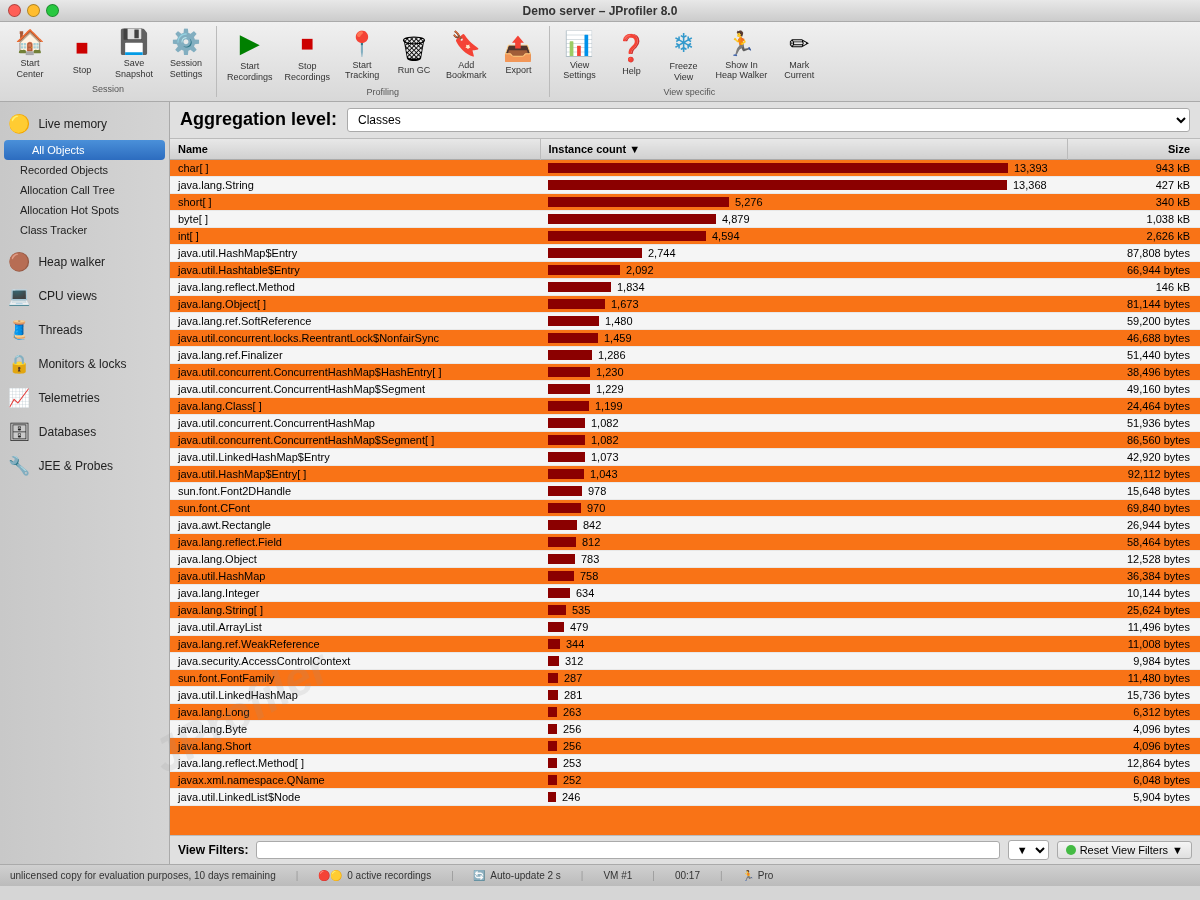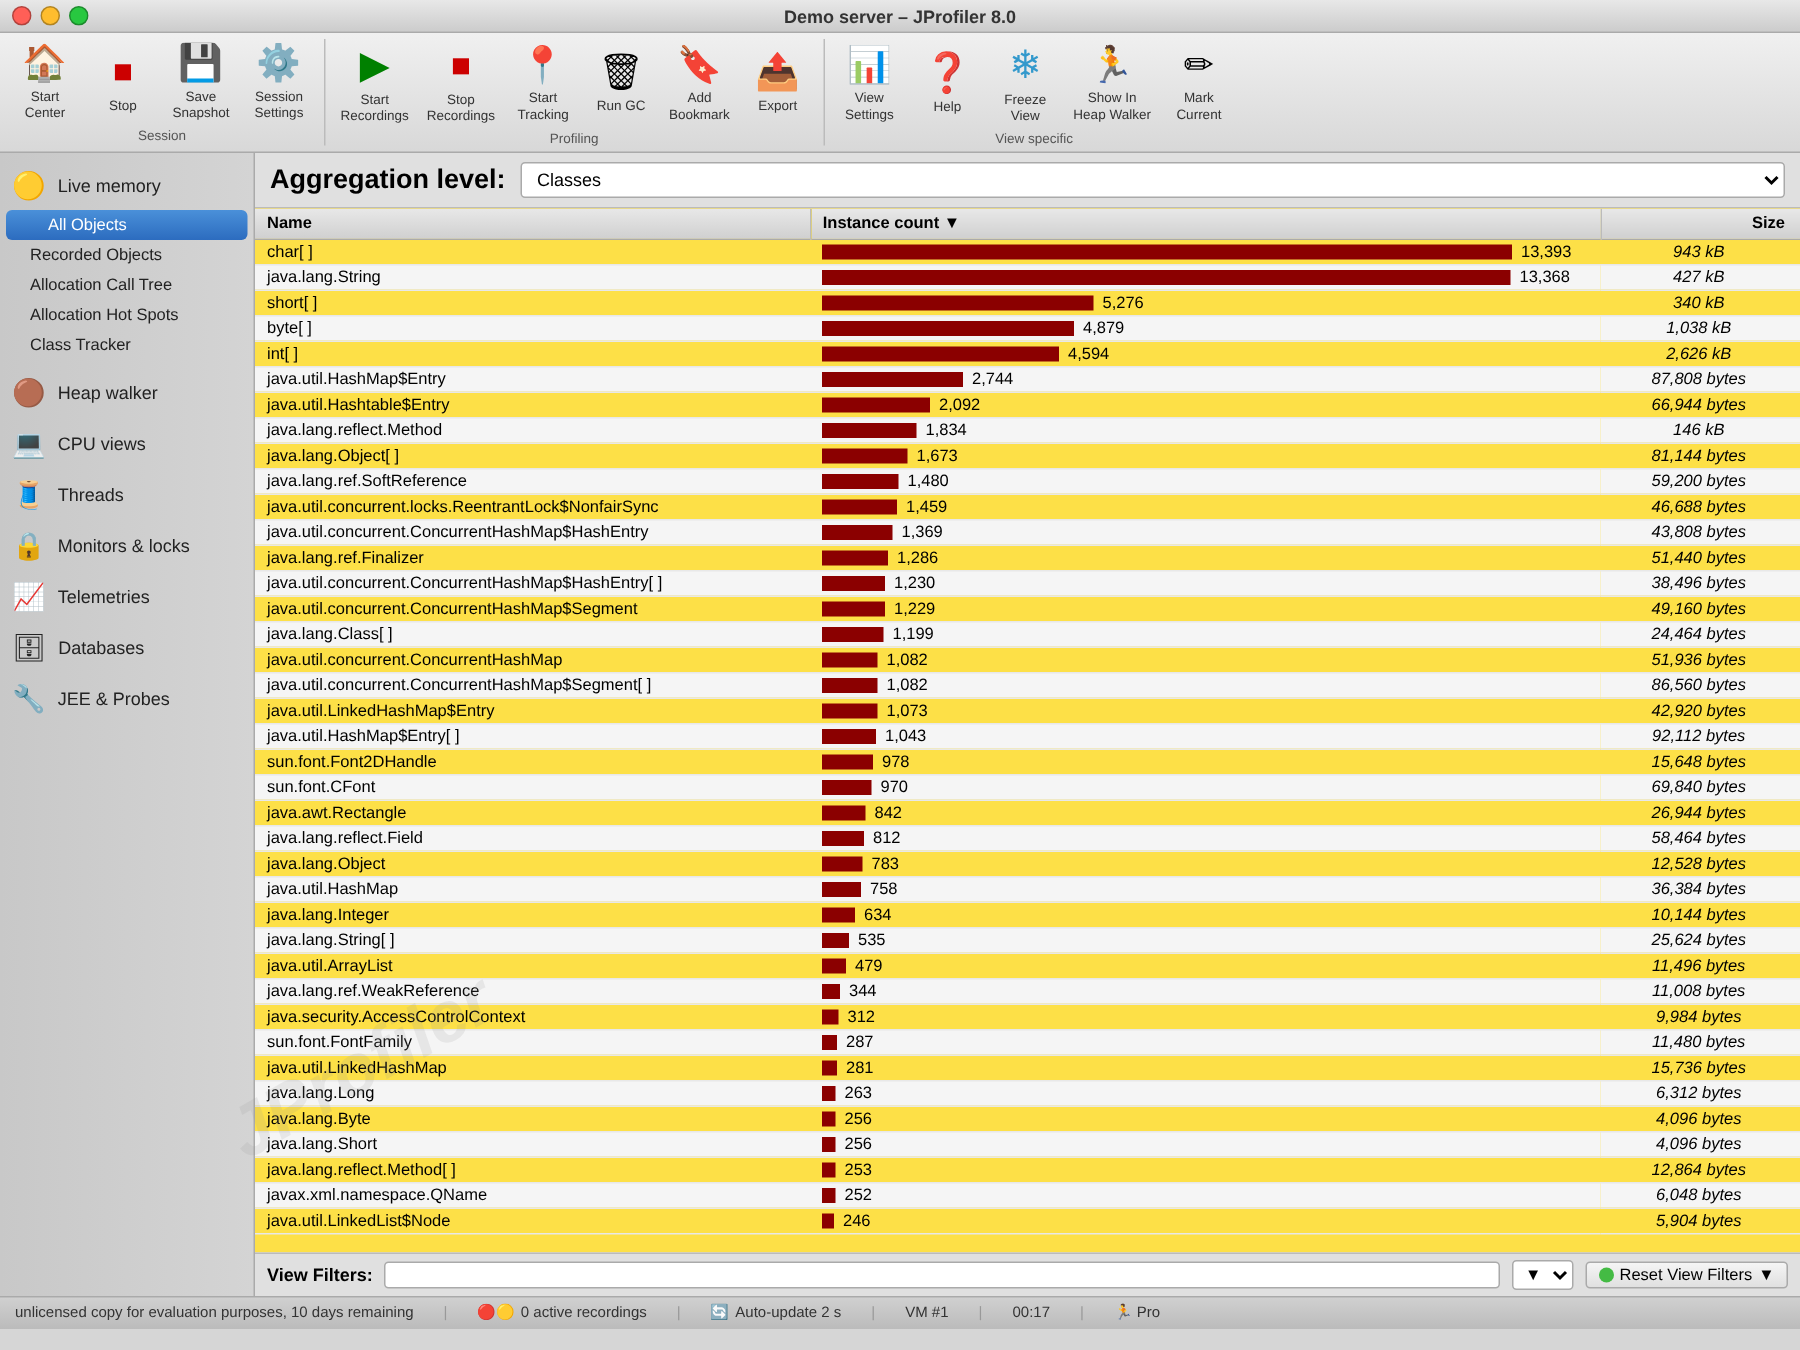--- a/index.html
+++ b/index.html
@@ -124,21 +124,21 @@
       border-radius: 3px;
       background: white;
       appearance: auto;
     }
 
     
     #table-container {
       flex: 1;
       overflow-y: auto;
       overflow-x: hidden;
-      background: #fde047;
+      background: #f97316;
     }
     table {
       width: 100%;
       border-collapse: collapse;
       font-size: 11px;
     }
     thead tr {
       background: linear-gradient(to bottom, #e8e8e8, #d0d0d0);
       border-bottom: 1px solid #aaa;
     }
@@ -152,21 +152,21 @@
       top: 0;
       background: linear-gradient(to bottom, #e8e8e8, #d0d0d0);
       z-index: 1;
     }
     thead th:last-child { border-right: none; margin-top: 20px; }
     tbody tr { border-bottom: 1px solid #e8e8e8; }
     tbody tr:nth-child(even) { background: #f5f5f5; }
     tbody td { padding: 2px 8px; vertical-align: middle; }
     td.name-col { width: 370px; white-space: nowrap; }
     td.count-col { width: 490px; }
-    td.size-col { text-align: center; white-space: nowrap; padding-right: 10px; font-style: italic; }
+    td.size-col { text-align: right; white-space: nowrap; padding-right: 10px; }
     .bar-cell { display: flex; align-items: center; gap: 6px; }
     .bar-fill { height: 10px; background: #8b0000; display: inline-block; }
     .bar-num { white-space: nowrap; min-width: 45px; }
 
     
     #filters-bar {
       display: flex;
       align-items: center;
       padding: 4px 8px;
       background: #e0e0e0;
@@ -498,30 +498,20 @@
             </tr>
             <tr>
               <td class="name-col">java.util.concurrent.locks.ReentrantLock$NonfairSync</td>
               <td class="count-col">
                 <div class="bar-cell">
                   <div class="bar-fill" style="width: 50px;"></div>
                   <span class="bar-num">1,459</span>
                 </div>
               </td>
               <td class="size-col">46,688 bytes</td>
-            </tr>
-            <tr>
-              <td class="name-col">java.util.concurrent.ConcurrentHashMap$HashEntry</td>
-              <td class="count-col">
-                <div class="bar-cell">
-                  <div class="bar-fill" style="width: 47px;"></div>
-                  <span class="bar-num">1,369</span>
-                </div>
-              </td>
-              <td class="size-col">43,808 bytes</td>
             </tr>
             <tr>
               <td class="name-col">java.lang.ref.Finalizer</td>
               <td class="count-col">
                 <div class="bar-cell">
                   <div class="bar-fill" style="width: 44px;"></div>
                   <span class="bar-num">1,286</span>
                 </div>
               </td>
               <td class="size-col">51,440 bytes</td>

